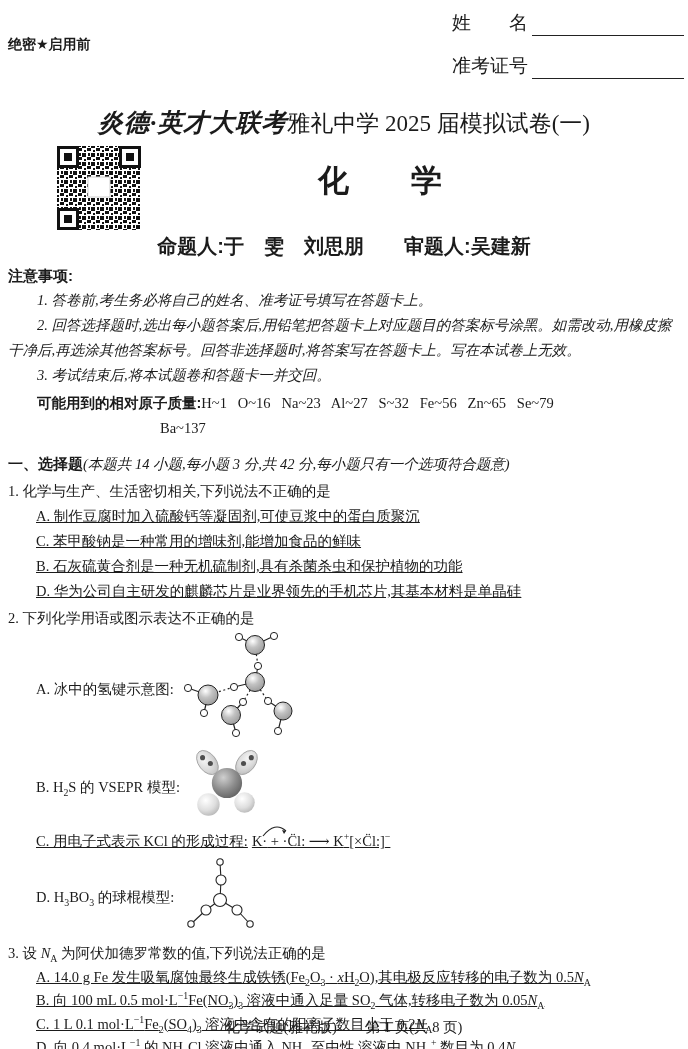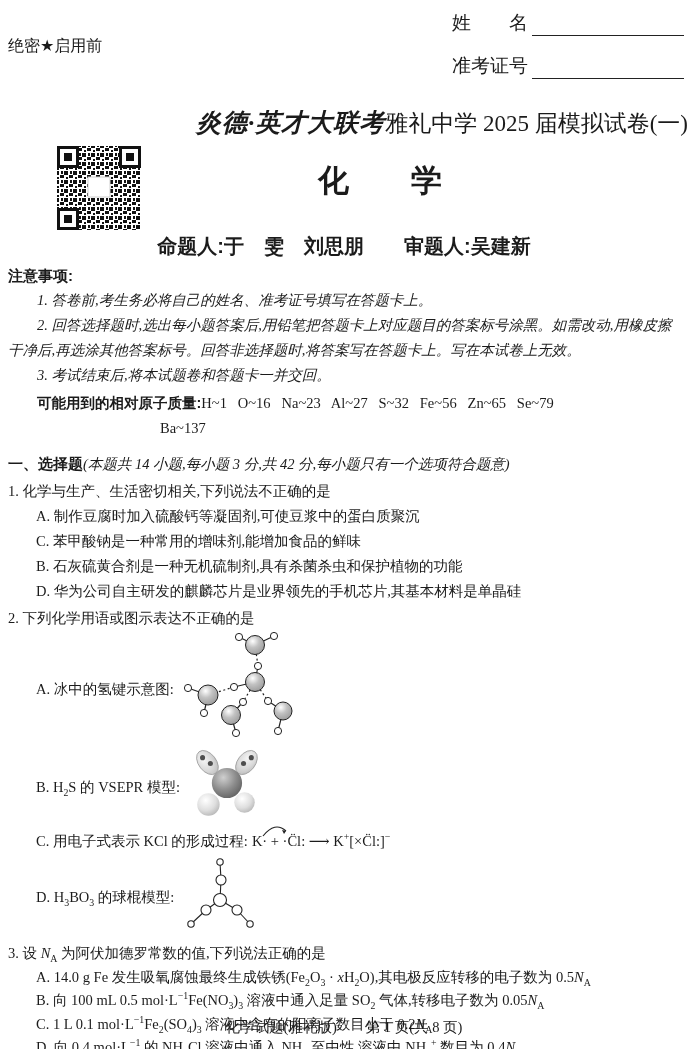--- a/index.html
+++ b/index.html
@@ -1,42 +1,42 @@
 <!DOCTYPE html>
 <html><head>
 <meta charset="utf-8">
 <style>
   html,body{margin:0;padding:0;background:#e8e8e8;}
   .page{position:relative;width:688px;height:1049px;margin:0 auto;background:#ffffff;
         font-family:"Liberation Serif","DejaVu Serif",serif;color:#1b1b1b;overflow:hidden;}
   .pre{white-space:pre-wrap;}
   
   .secret{position:absolute;left:8px;top:36px;font-family:"Liberation Sans","DejaVu Sans",sans-serif;
-          font-weight:normal;font-size:16px;}
+          font-weight:bold;font-size:14px;}
   .namebox{position:absolute;right:4px;top:10px;width:232px;}
   .namerow{display:flex;align-items:center;margin-bottom:17px;}
   .namerow .lbl{font-size:19px;white-space:pre;}
   .namerow .line{flex:1;border-bottom:1.6px solid #222;height:24px;margin-left:4px;}
-  .titleline{position:absolute;left:0;top:106px;width:100%;text-align:right;font-size:23px;}
+  .titleline{position:absolute;left:0;top:106px;width:100%;text-align:center;font-size:23px;}
   .brand{font-family:"Liberation Serif","DejaVu Serif",serif;font-weight:bold;font-style:italic;font-size:25px;letter-spacing:1px;}
   .qr{position:absolute;left:55px;top:144px;}
   .subject{position:absolute;left:0;top:160px;width:100%;text-align:center;
            font-weight:bold;font-size:31px;white-space:pre;padding-left:36px;}
   .setters{position:absolute;left:0;top:233px;width:100%;text-align:center;
            font-family:"Liberation Sans","DejaVu Sans",sans-serif;font-weight:bold;font-size:20px;white-space:pre;}
   .spacer{height:263px;}
   
   .flow{padding:0 6px 0 8px;font-size:14.5px;line-height:25px;}
   .bold-head{font-family:"Liberation Sans","DejaVu Sans",sans-serif;font-weight:bold;font-size:15px;}
   .para{text-indent:2em;font-style:italic;}
   .masses .lbl{font-family:"Liberation Sans","DejaVu Sans",sans-serif;font-weight:bold;}
   .masses-cont{padding-left:152px;}
   .sec-note{font-style:italic;}
   .q{margin-top:2px;}
-  .opt{padding-left:28px;}
+  .opt{padding-left:28px;text-decoration:underline;}
   .q3line{line-height:23.5px;}
   sub,sup{font-size:68%;line-height:0;}
   
   .imgrow{display:flex;align-items:center;padding-left:28px;}
   .imgrow.rowA{height:116px;}
   .imgrow.rowB{height:80px;}
   .imgrow.rowD{height:86px;}
   .imgrow .svgwrap{margin-left:6px;}
   
   .fml{position:relative;font-size:14.5px;margin-left:4px;white-space:pre;}

